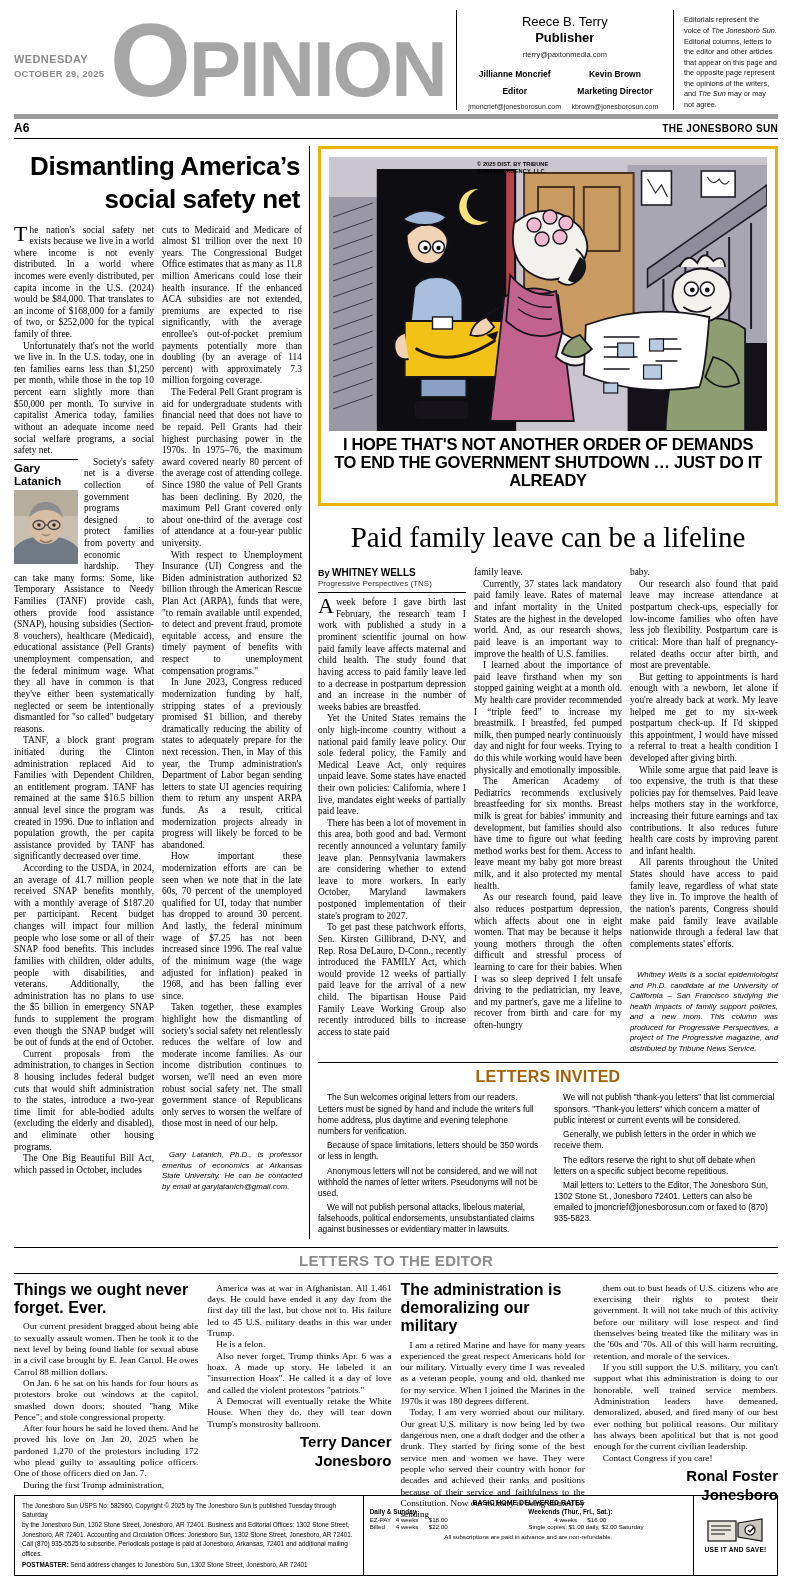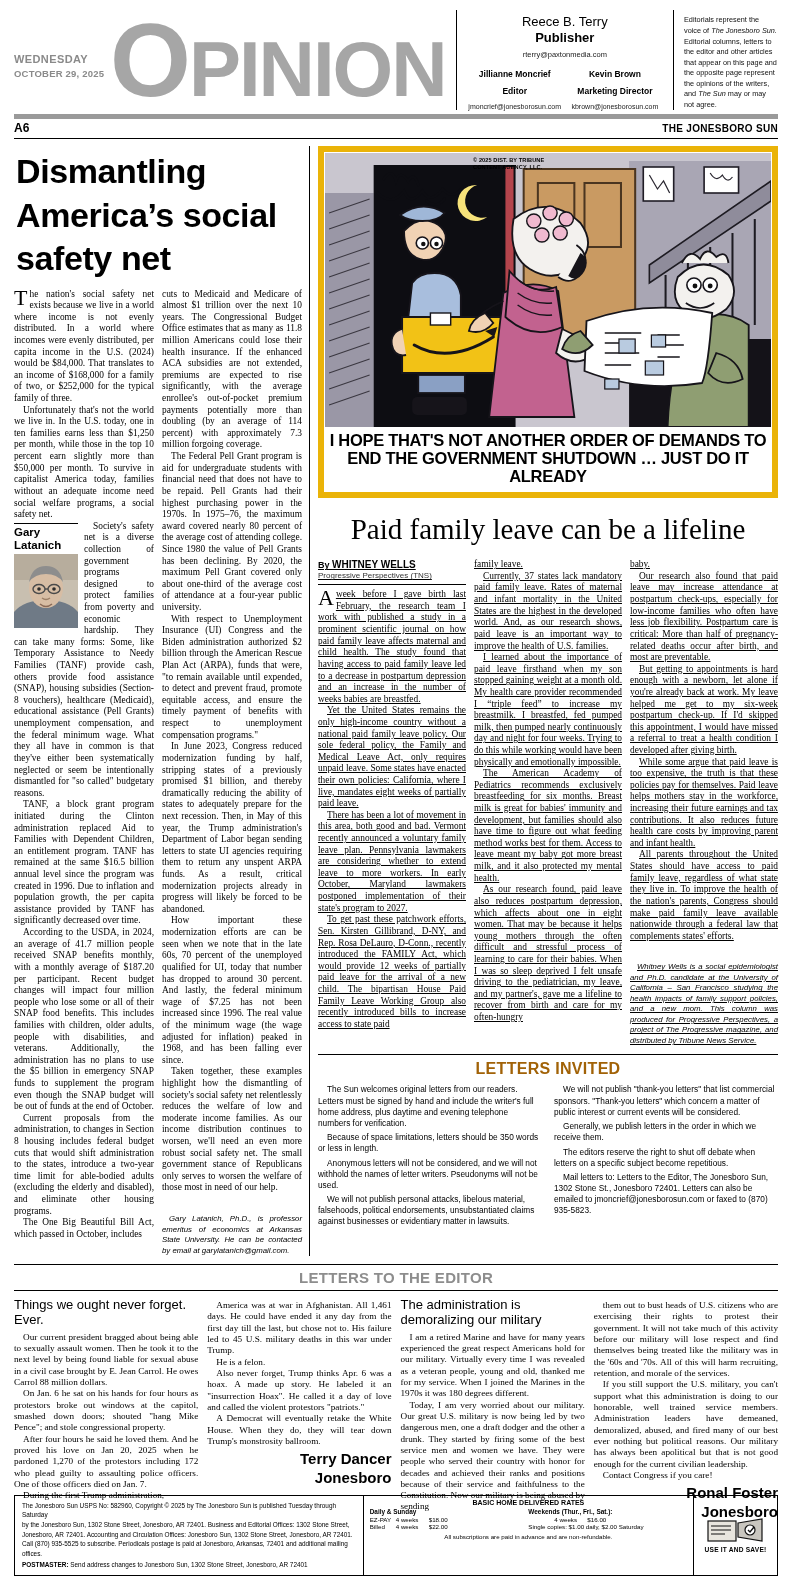--- a/index.html
+++ b/index.html
@@ -44,21 +44,21 @@
   .folio .left { font-size:12px; }
   .folio .right { font-size:10px; letter-spacing:.3px; }
 
   
   .main { display:flex; margin-top:7px; }
   .leftwrap { width:296px; padding-right:7px; border-right:1px solid #000; }
   .rightwrap { flex:1; padding-left:8px; }
 
   .hl-main {
     font-family:"Liberation Sans", sans-serif; font-weight:bold;
-    font-size:34px; line-height:1.28; text-align:left; letter-spacing:-.4px;
+    font-size:26px; line-height:1.28; text-align:right; letter-spacing:-.4px;
     padding:4px 2px 8px 2px;
   }
 
   .cols2 { display:flex; column-gap:8px; }
   .col { flex:1; }
   .body-txt { font-size:9.4px; line-height:1.235; text-align:justify; hyphens:auto; }
   .body-txt p { margin:0; text-indent:9px; }
   .dropcap::first-letter {
     float:left; font-size:22px; line-height:17px; padding-right:2px; font-weight:normal;
   }
@@ -66,51 +66,51 @@
 
   
   .author-box { float:left; width:64px; margin:2px 6px 2px 0; }
   .author-rule { border-top:1.5px solid #000; margin-bottom:2px; }
   .author-name { font-family:"Liberation Sans", sans-serif; font-weight:bold; font-size:11.5px; line-height:1.12; }
   .author-photo { width:64px; height:74px; margin-top:3px; overflow:hidden; background:#b9b0a4; position:relative; }
   .author-photo svg { display:block; }
   .tagline { font-family:"Liberation Sans", sans-serif; font-style:italic; font-size:7.8px; line-height:1.35; text-indent:7px; margin-top:20px; }
 
   
-  .cartoon-wrap { border:6px solid #eab308; padding:1px; }
+  .cartoon-wrap { border:3px solid #eab308; padding:8px; }
   .cartoon { position:relative; width:100%; height:274px; overflow:hidden; background:#fff; }
   .cartoon svg { display:block; width:100%; height:100%; }
   .cartoon-credit { position:absolute; left:148px; top:4px; font-family:"Liberation Sans", sans-serif;
                     font-weight:bold; font-size:5.6px; line-height:1.25; color:#000; letter-spacing:.1px; }
   .cartoon-caption { font-family:"Liberation Sans", sans-serif; font-weight:bold; font-size:16.5px;
                      text-align:center; line-height:1.08; padding:5px 4px 6px 4px; letter-spacing:-.3px; }
 
   .hl-second { font-size:29px; line-height:1.2; text-align:center; padding:14px 0 10px 0; font-family:"Liberation Serif", serif; }
 
-  .cols3 { display:flex; column-gap:8px; margin-top:2px;text-decoration:underline; }
+  .cols3 { display:flex; column-gap:8px; margin-top:2px; }
   .byline-name { font-family:"Liberation Sans", sans-serif; font-weight:bold; font-size:9px; }
   .byline-name b { font-size:10px; }
   .byline-src { font-family:"Liberation Sans", sans-serif; font-size:8px; color:#333; margin-top:1px;
                 padding-bottom:4px; border-bottom:1.2px solid #000; margin-bottom:4px; }
 
   
   .sec-rule { border-top:1.5px solid #000; margin:8px 0 0 0; }
   .sec-head { font-family:"Liberation Sans", sans-serif; font-weight:bold; font-size:16px; color:#a16207;
               text-align:center; letter-spacing:.3px; padding:5px 0 6px 0; }
   .li-cols { display:flex; column-gap:12px; font-family:"Liberation Sans", sans-serif;
              font-size:8.3px; line-height:1.33; }
   .li-cols p { margin:0 0 3.5px 0; text-indent:9px; }
 
   
   .lte-band { border-top:1.5px solid #000; border-bottom:1.5px solid #000; margin-top:8px; padding:4px 0 4px 0; }
   .lte-title { font-family:"Liberation Sans", sans-serif; font-weight:bold; font-size:15px; color:#8d8d8d;
                text-align:center; letter-spacing:.3px; }
   .lte-cols { display:flex; column-gap:9px; margin-top:7px; }
   .lte-col { flex:1; }
-  .lte-head { font-family:"Liberation Sans", sans-serif; font-weight:normal; font-size:13px; line-height:1.14;
+  .lte-head { font-family:"Liberation Sans", sans-serif; font-weight:bold; font-size:16px; line-height:1.14;
               margin-bottom:4px; }
   .lte-body { font-size:9.2px; line-height:1.23; text-align:justify; hyphens:auto; }
   .lte-body p { margin:0; text-indent:9px; }
   .sig { text-align:right; font-family:"Liberation Sans", sans-serif; font-weight:bold; font-size:15px; line-height:1.25; margin-top:3px; }
 
   
   .footer { position:absolute; left:14px; right:14px; bottom:8px; border:1.2px solid #000; display:flex; }
   .fz-left { flex:1.42; padding:5px 7px; font-family:"Liberation Sans", sans-serif; font-size:6.4px; line-height:1.5;
              border-right:1.2px solid #000; }
   .fz-right { flex:1.35; padding:3px 6px; font-family:"Liberation Sans", sans-serif; font-size:6.2px; }

